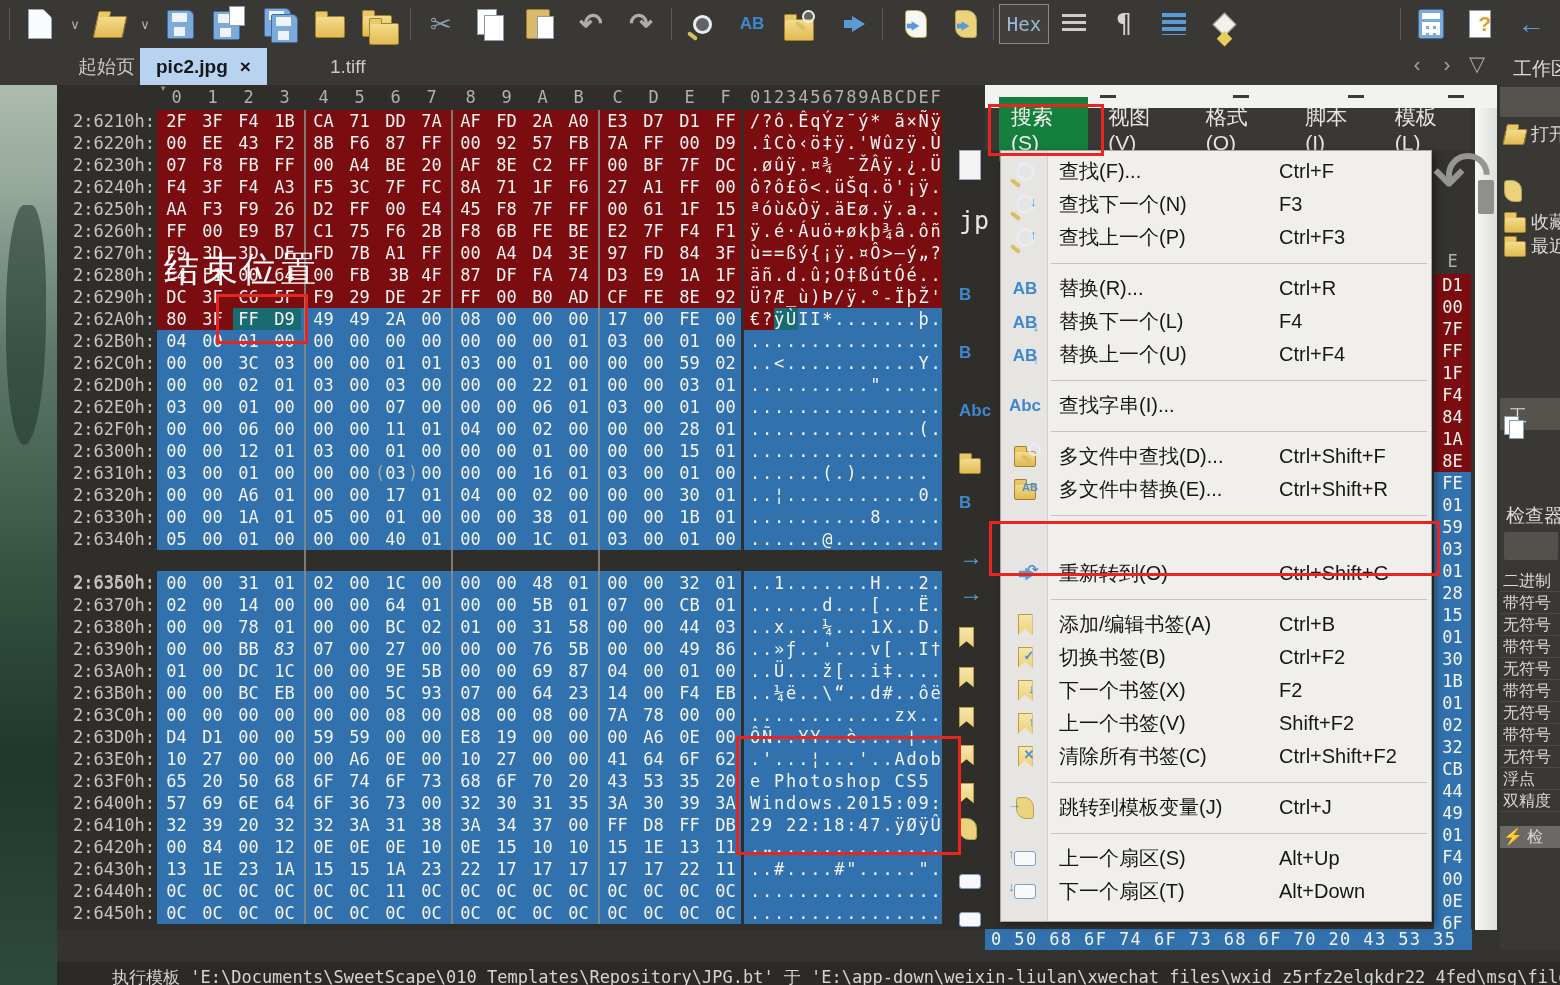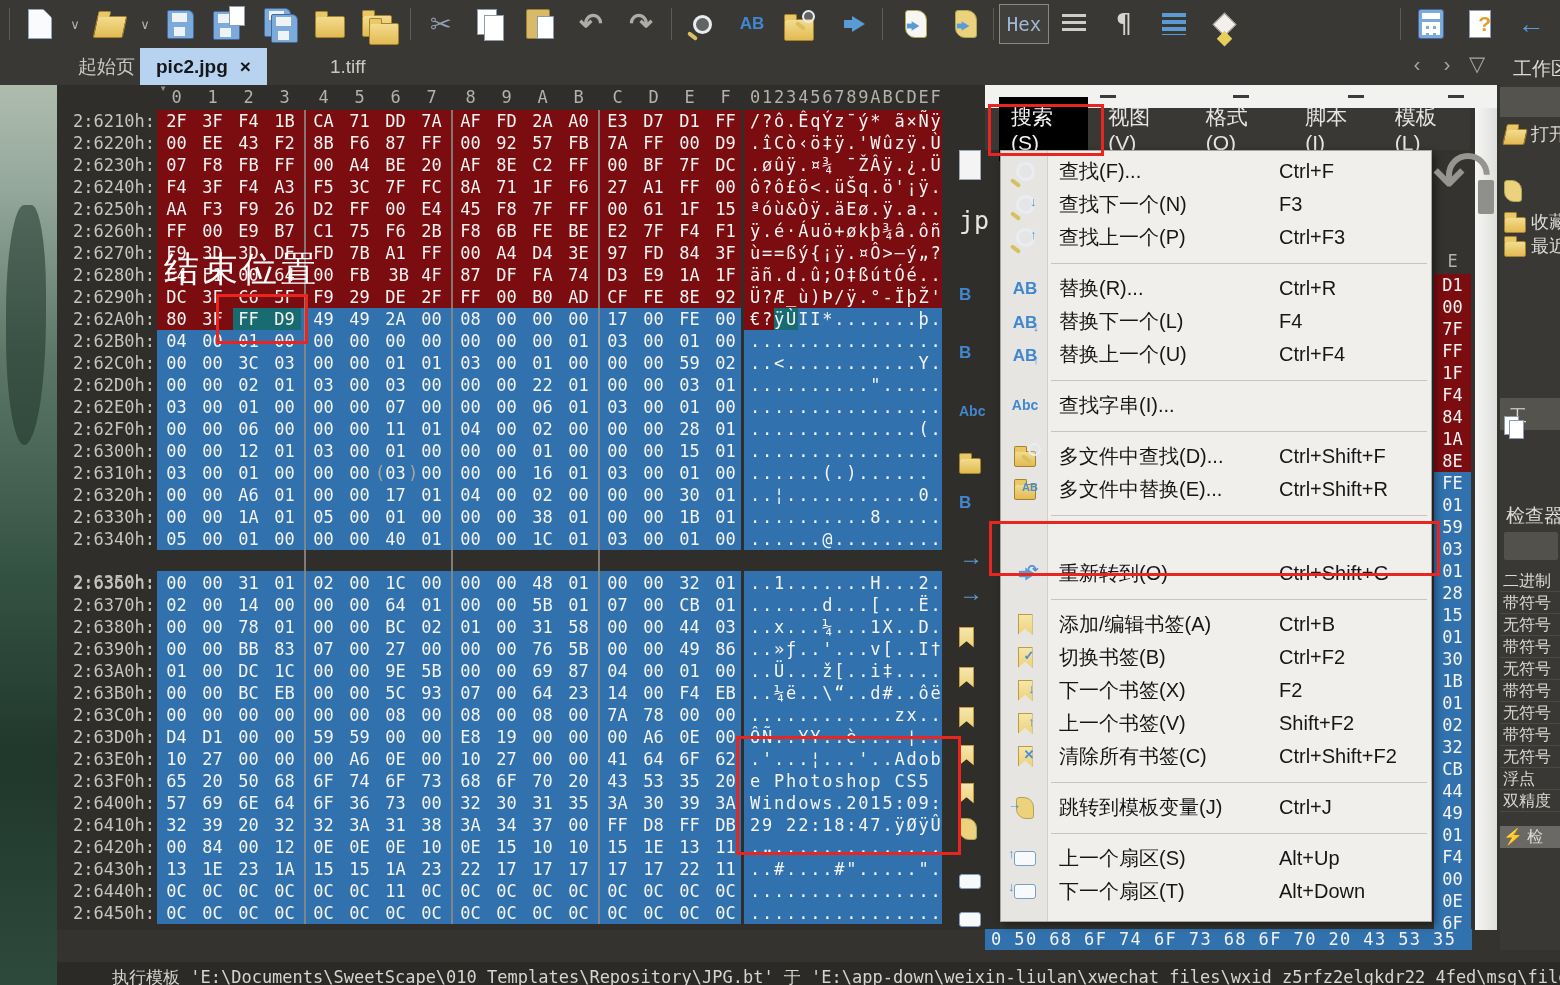--- a/index.html
+++ b/index.html
@@ -35,21 +35,21 @@
   .stack .p1{position:absolute;left:4px;top:3px;}
   .stack .p2{position:absolute;left:11px;top:9px;}
   .s-clip{display:block;width:22px;height:28px;background:#d9b96a;border:1px solid #9c7f33;border-radius:2px;}
   .stack .pp{position:absolute;left:14px;top:10px;width:15px;height:21px;}
   .s-cut{font-size:26px;color:#8ba0b5;}
   .s-undo{font-size:28px;color:#aeaca6;font-weight:bold;line-height:1;}
   .s-lens{display:block;width:13px;height:13px;border:3px solid #e9edf2;border-radius:50%;position:relative;background:rgba(220,230,240,.25);}
   .s-lens:after{content:"";position:absolute;left:-9px;bottom:-7px;width:11px;height:4px;background:#d9bf63;transform:rotate(38deg);border-radius:2px;}
   .s-lens.small{width:9px;height:9px;border-width:2px;}
   .s-ab{font-weight:bold;color:#3f87cf;font-size:17px;}
-  .s-abc{font-weight:bold;color:#3f87cf;font-size:14px;text-align:right;}
+  .s-abc{font-weight:bold;color:#3f87cf;font-size:17px;text-align:right;}
   .s-goarrow{display:block;width:0;height:0;border-left:13px solid #5b9bd5;border-top:8px solid transparent;border-bottom:8px solid transparent;position:relative;}
   .s-goarrow:before{content:"";position:absolute;left:-21px;top:-4px;width:9px;height:8px;background:#5b9bd5;}
   .s-scroll{display:block;width:20px;height:26px;border:1px solid #b0a457;border-radius:3px 10px 3px 10px;}
   .s-scroll.w{background:#f6f6f2;} .s-scroll.y{background:#ecd27c;}
   .s-lines{display:block;width:24px;height:20px;background:repeating-linear-gradient(#cfcdc8 0 3px,transparent 3px 7px);}
   .s-cols{display:block;width:24px;height:22px;background:repeating-linear-gradient(#5b9bd5 0 4px,transparent 4px 7px);}
   .s-hl{display:block;width:15px;height:15px;background:#f2f0ea;border:1px solid #99958a;transform:rotate(45deg);position:relative;}
   .s-hl:after{content:"";position:absolute;right:-8px;bottom:-8px;width:11px;height:11px;background:#e7cf5e;}
   .s-calc{display:block;width:24px;height:28px;background:#7cabdb;border:1px solid #44689c;border-radius:3px;position:relative;}
   .s-calc:before{content:"";position:absolute;left:3px;top:3px;right:3px;height:6px;background:#fff;}
@@ -100,21 +100,21 @@
   .frag{position:absolute;left:2px;display:flex;align-items:center;justify-content:flex-start;width:40px;height:34px;}
   .fr-box{width:20px;height:28px;background:#f4f4f4;border:1px solid #9aa8b8;}
   .fr-txt{color:#e8e6e0;font-family:"DejaVu Sans Mono",monospace;font-size:25px;}
   .fr-arrow{color:#5b9bd5;font-size:24px;font-weight:bold;}
   
   .topstrip{position:absolute;left:985px;top:85px;width:512px;height:23px;background:#f2f2f1;z-index:10;}
   .topstrip i{position:absolute;top:10px;width:16px;height:3px;background:#3c3c3c;}
   .menubar{position:absolute;left:985px;top:108px;width:485px;height:42px;background:#3a3834;z-index:10;
            display:flex;align-items:center;padding-left:14px;box-sizing:border-box;gap:8px;}
   .mbitem{color:#e8e6e2;font-size:21px;padding:6px 12px;}
-  .mbitem.sel{background:#000000;color:#f4f3f1;}
+  .mbitem.sel{background:#15803d;color:#f4f3f1;}
   .popup{position:absolute;left:1000px;top:150px;width:432px;height:772px;background:#f1efec;border:1px solid #a8a6a2;
          box-shadow:3px 3px 8px rgba(0,0,0,.45);z-index:11;box-sizing:border-box;}
   .gutter{position:absolute;left:0;top:0;width:46px;height:100%;background:#e7e5e1;border-right:1px solid #d2d0cb;}
   .mitem{position:absolute;left:0;width:100%;height:33px;line-height:33px;color:#161616;font-size:20px;}
   .mitem .lbl{position:absolute;left:58px;}
   .mitem .sc{position:absolute;left:278px;}
   .mitem.hl{background:#9fc8ee;}
   .msep{position:absolute;left:50px;right:4px;height:1px;background:#c6c4bf;}
   .mi{position:absolute;left:7px;top:50%;transform:translateY(-50%);width:34px;height:28px;display:flex;align-items:center;justify-content:center;}
   
@@ -846,21 +846,21 @@
           <span class="byte" style="left: 655px;">03</span>
           <div class="afill blue"></div>
           <span class="atxt">..x...¼...1X..D.</span>
         </div>
         <div class="hrow" style="top: 553px;">
           <span class="addr">2:6390h:</span>
           <div class="hfill blue"></div>
           <span class="byte" style="left: 106px;">00</span>
           <span class="byte" style="left: 142px;">00</span>
           <span class="byte" style="left: 178px;">BB</span>
-          <span class="byte" style="left: 214px;">83</span>
+          <span class="byte" style="left: 214px; font-style: italic;">83</span>
           <span class="byte" style="left: 253px;">07</span>
           <span class="byte" style="left: 289px;">00</span>
           <span class="byte" style="left: 325px;">27</span>
           <span class="byte" style="left: 361px;">00</span>
           <span class="byte" style="left: 400px;">00</span>
           <span class="byte" style="left: 436px;">00</span>
           <span class="byte" style="left: 472px;">76</span>
           <span class="byte" style="left: 508px;">5B</span>
           <span class="byte" style="left: 547px;">00</span>
           <span class="byte" style="left: 583px;">00</span>

